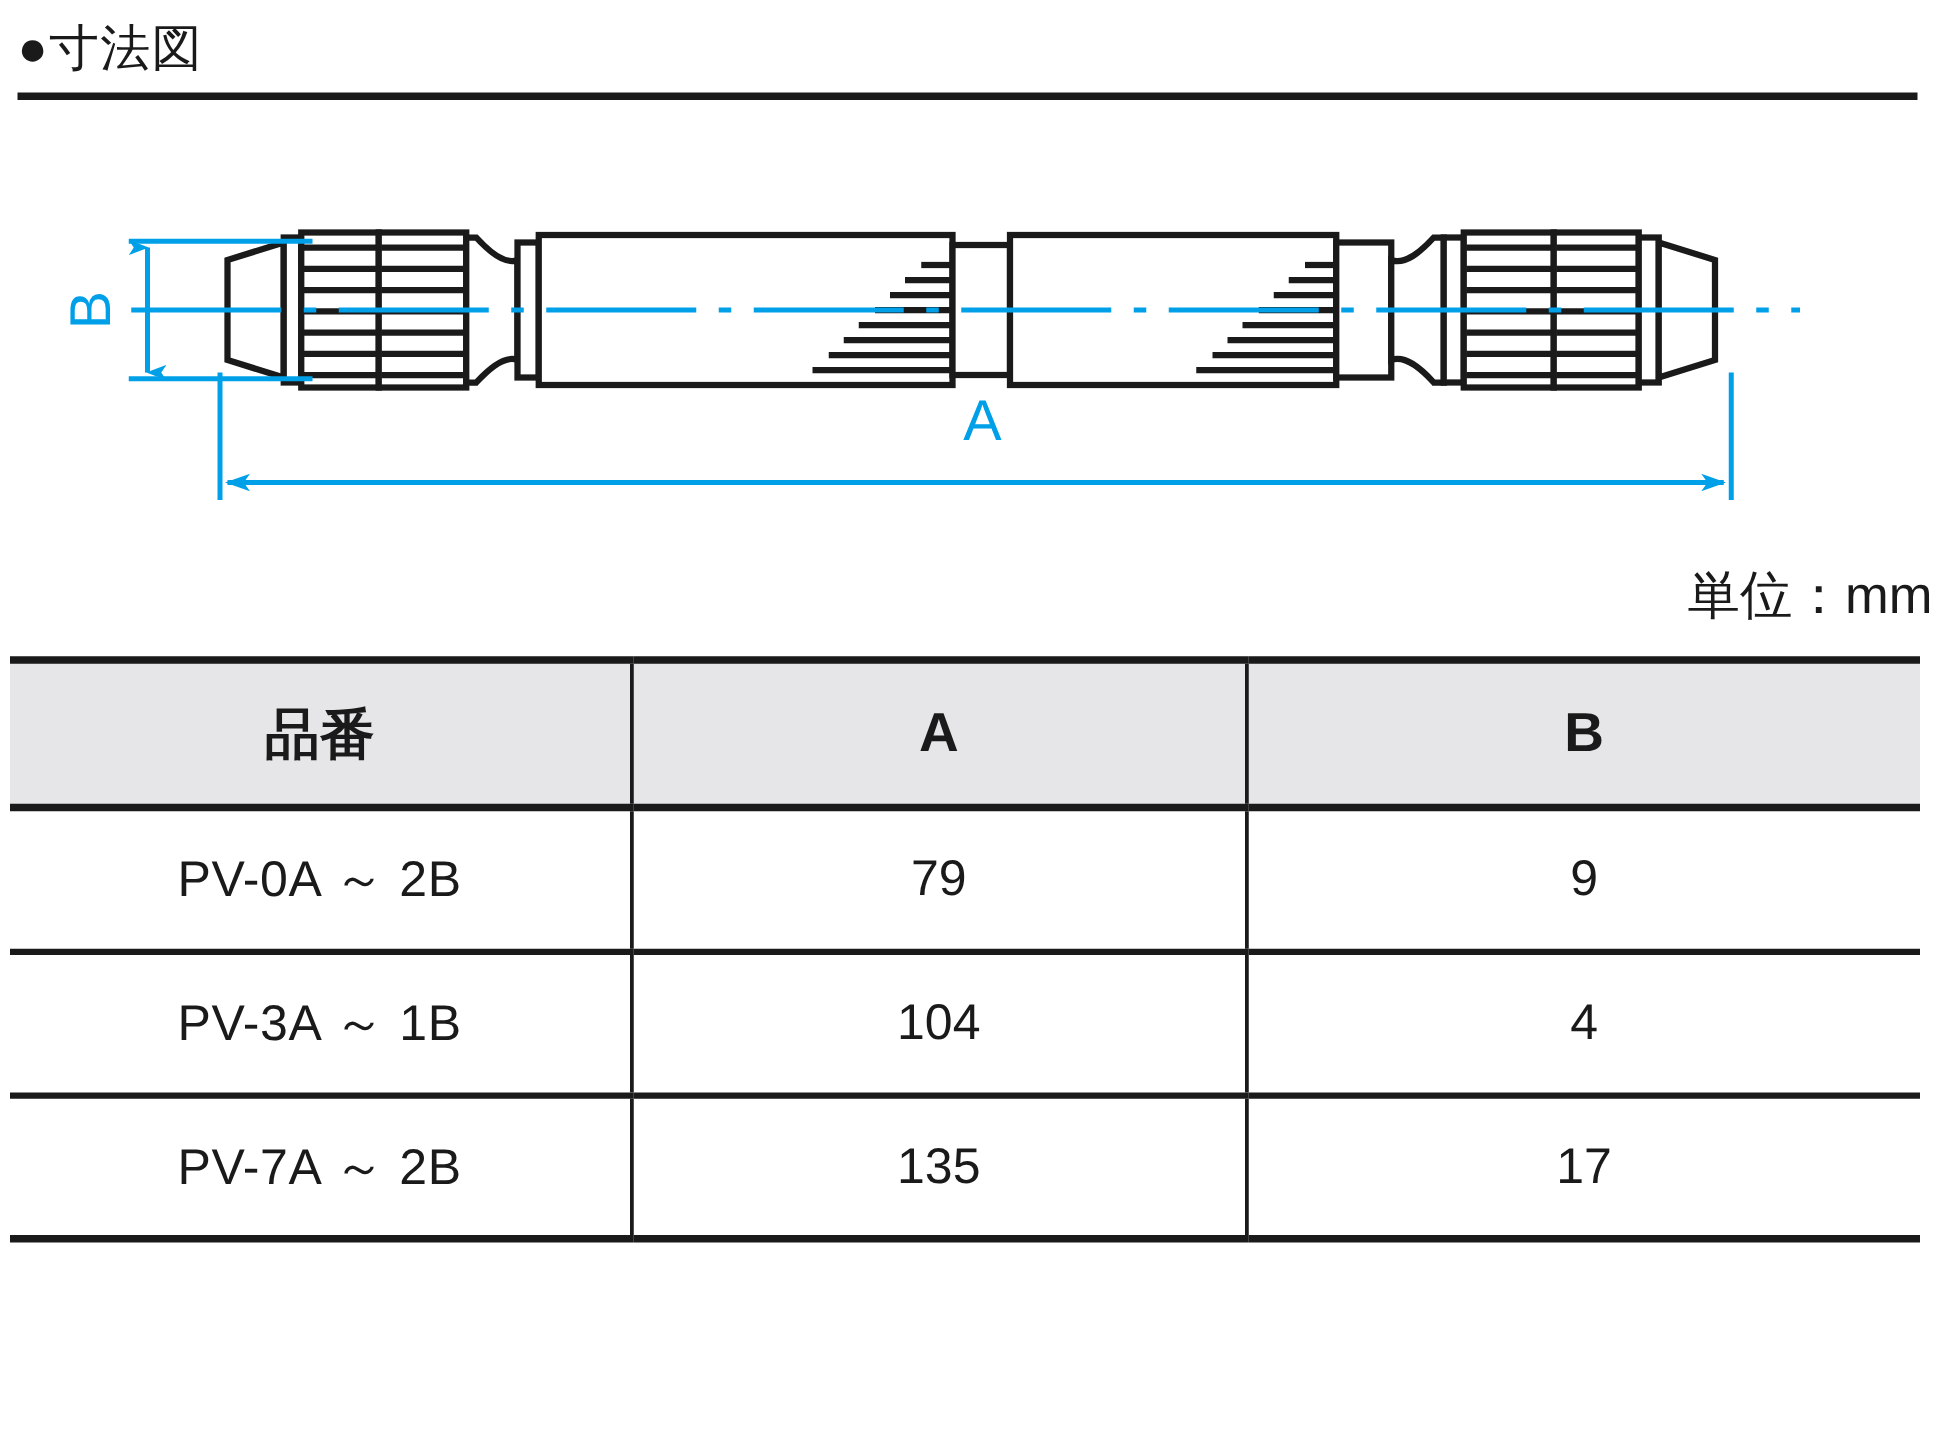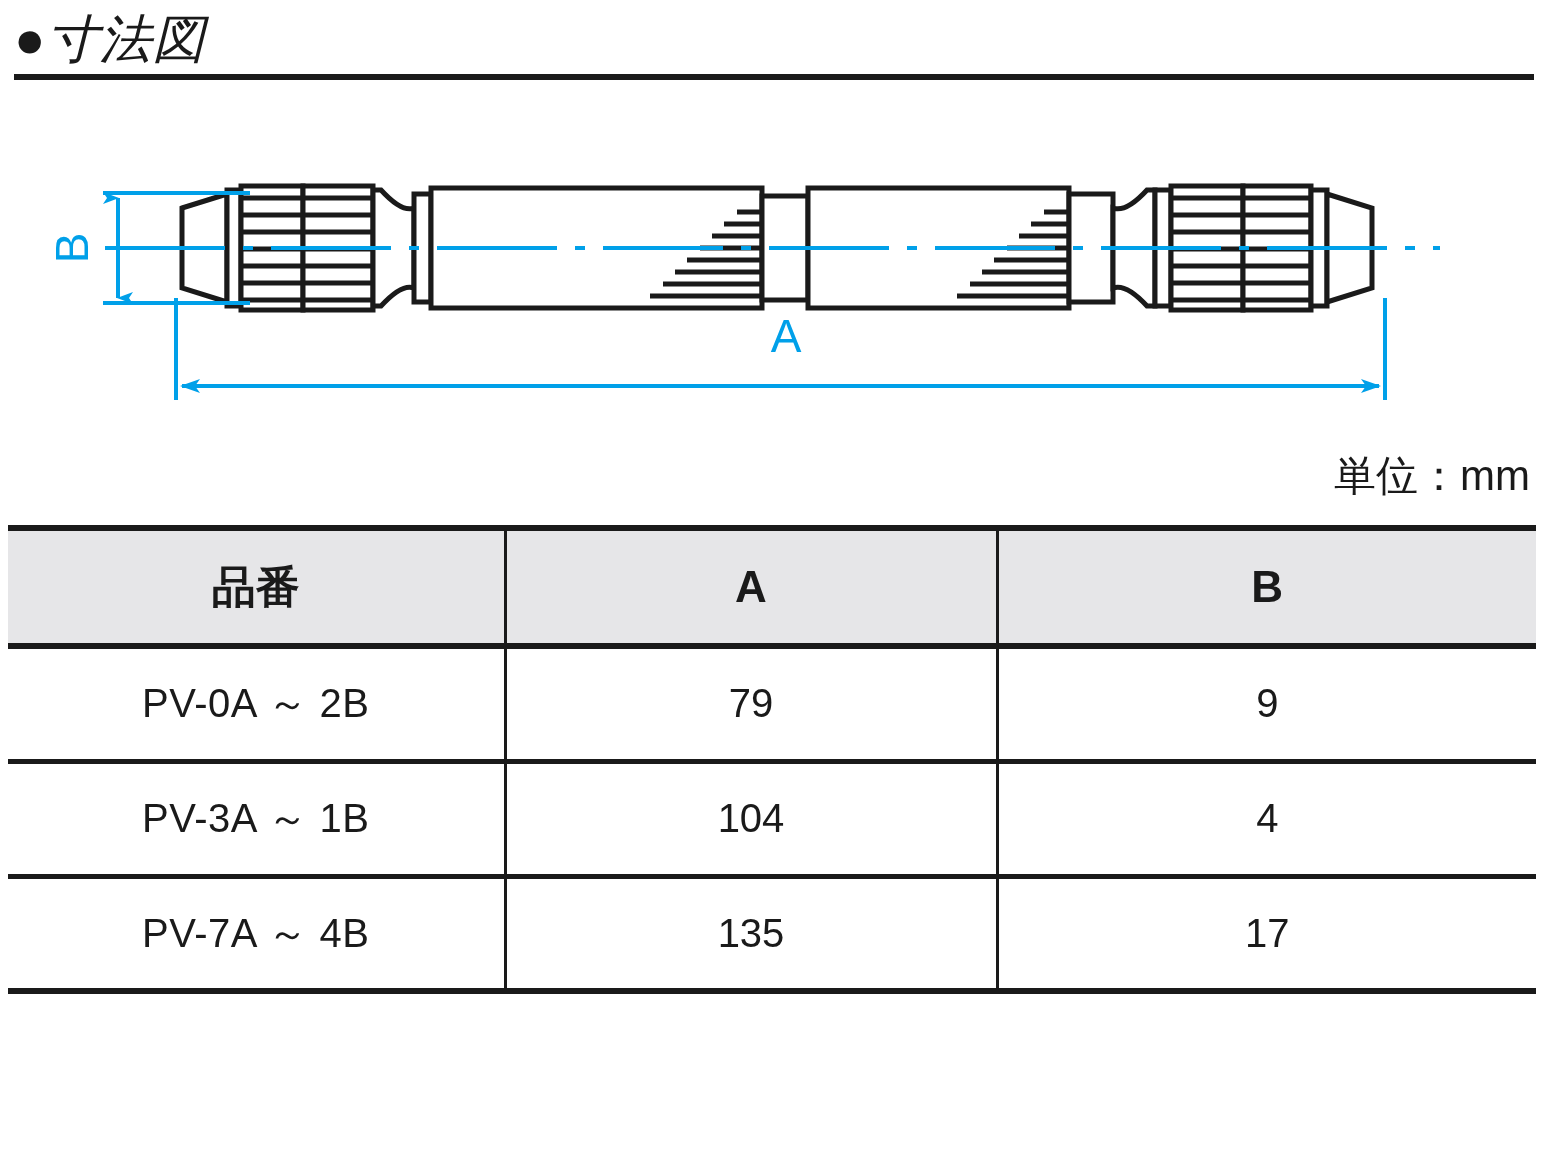--- a/index.html
+++ b/index.html
@@ -16,48 +16,47 @@
   }
 
   
   #section-header {
     position: absolute;
     left: 14px; top: 8px;
     width: 1520px;
     height: 70px;
   }
   #section-title {
-    font-size: 52px;
+    font-size: 40px;
     font-weight: 400;
     letter-spacing: 1px;
     line-height: 62px;
     color: #1a1a1a;
     white-space: nowrap;
-    font-style: italic;
   }
   #header-rule {
     position: absolute;
     left: 0; top: 66px;
     width: 1520px;
     height: 6px;
     background: #1a1a1a;
   }
 
   
   #drawing {
     position: absolute;
     left: 0; top: 90px;
     width: 1550px; height: 340px;
   }
   #drawing svg { display: block; }
 
   
   #unit-note {
     position: absolute;
-    right: 20px; top: 448px;
+    right: 4px; top: 448px;
     font-size: 42px;
     line-height: 56px;
     white-space: nowrap;
     color: #1a1a1a;
   }
 
   
   #spec-table {
     position: absolute;
     left: 8px; top: 525px;
@@ -265,18 +264,18 @@
       <td class="part-cell">PV-0A ～ 2B</td>
       <td>79</td>
       <td>9</td>
     </tr>
     <tr>
       <td class="part-cell">PV-3A ～ 1B</td>
       <td>104</td>
       <td>4</td>
     </tr>
     <tr>
-      <td class="part-cell">PV-7A ～ 4B</td>
+      <td class="part-cell">PV-7A ～ 2B</td>
       <td>135</td>
       <td>17</td>
     </tr>
   </tbody>
 </table>
 
 </body></html>

